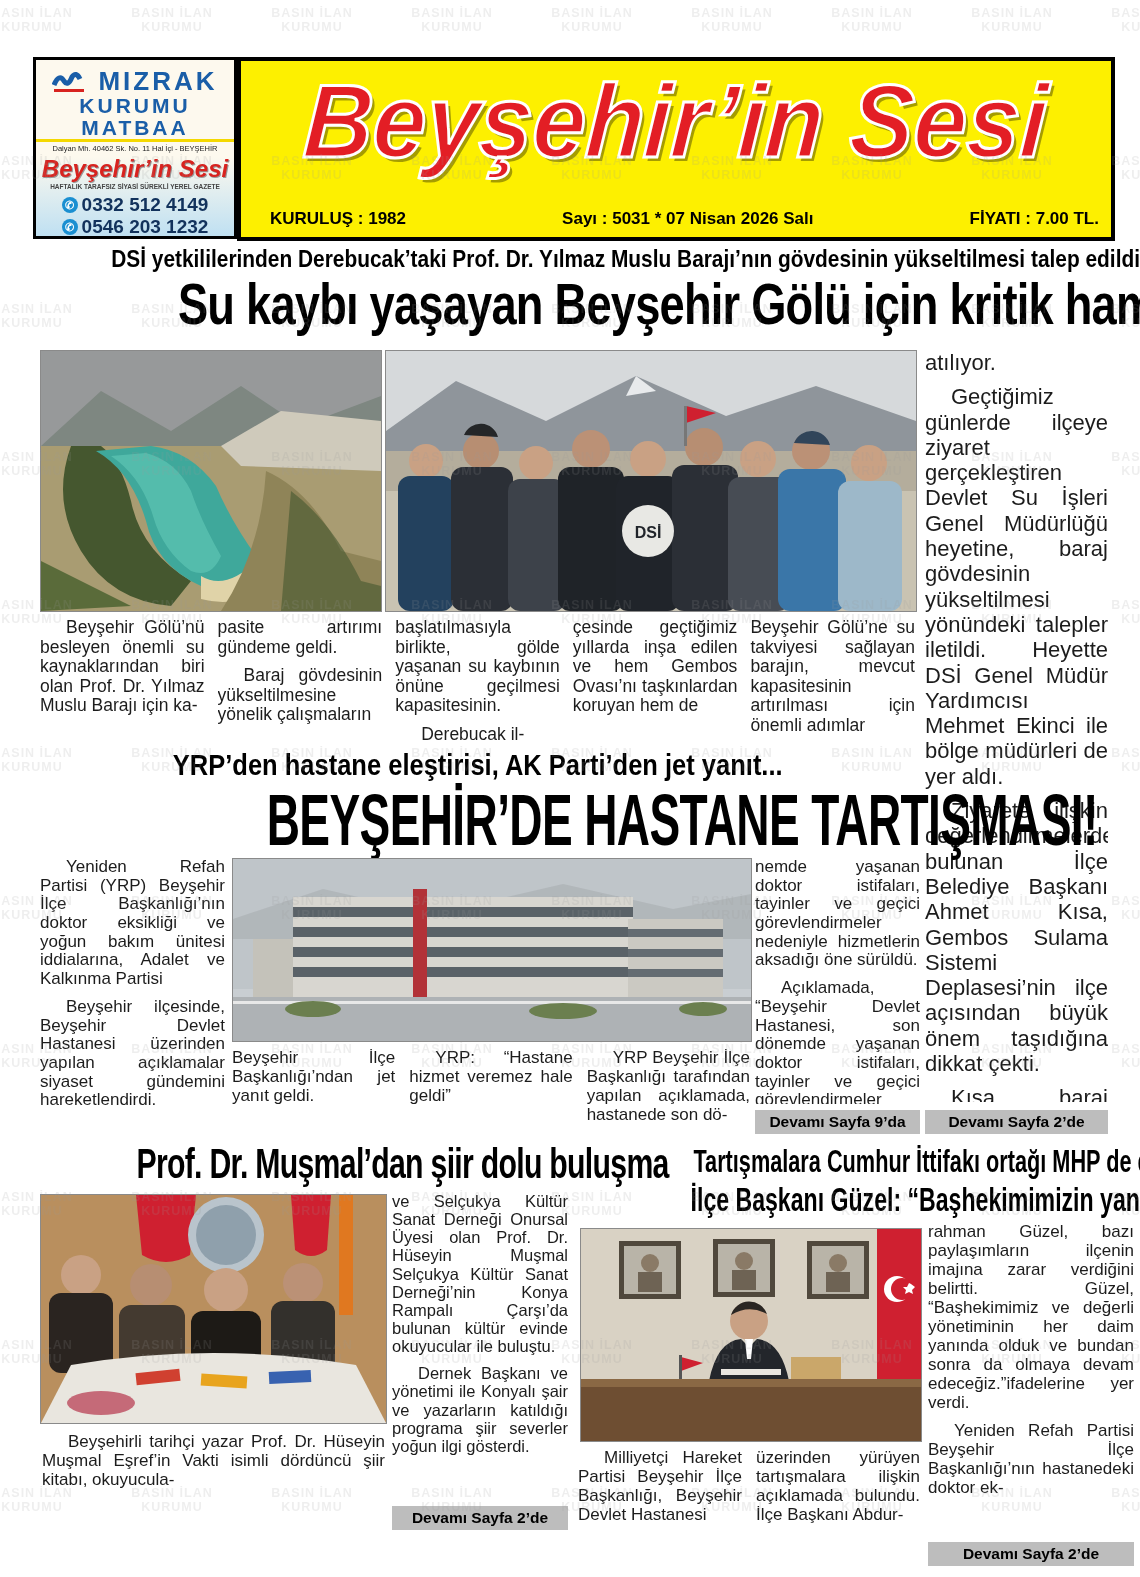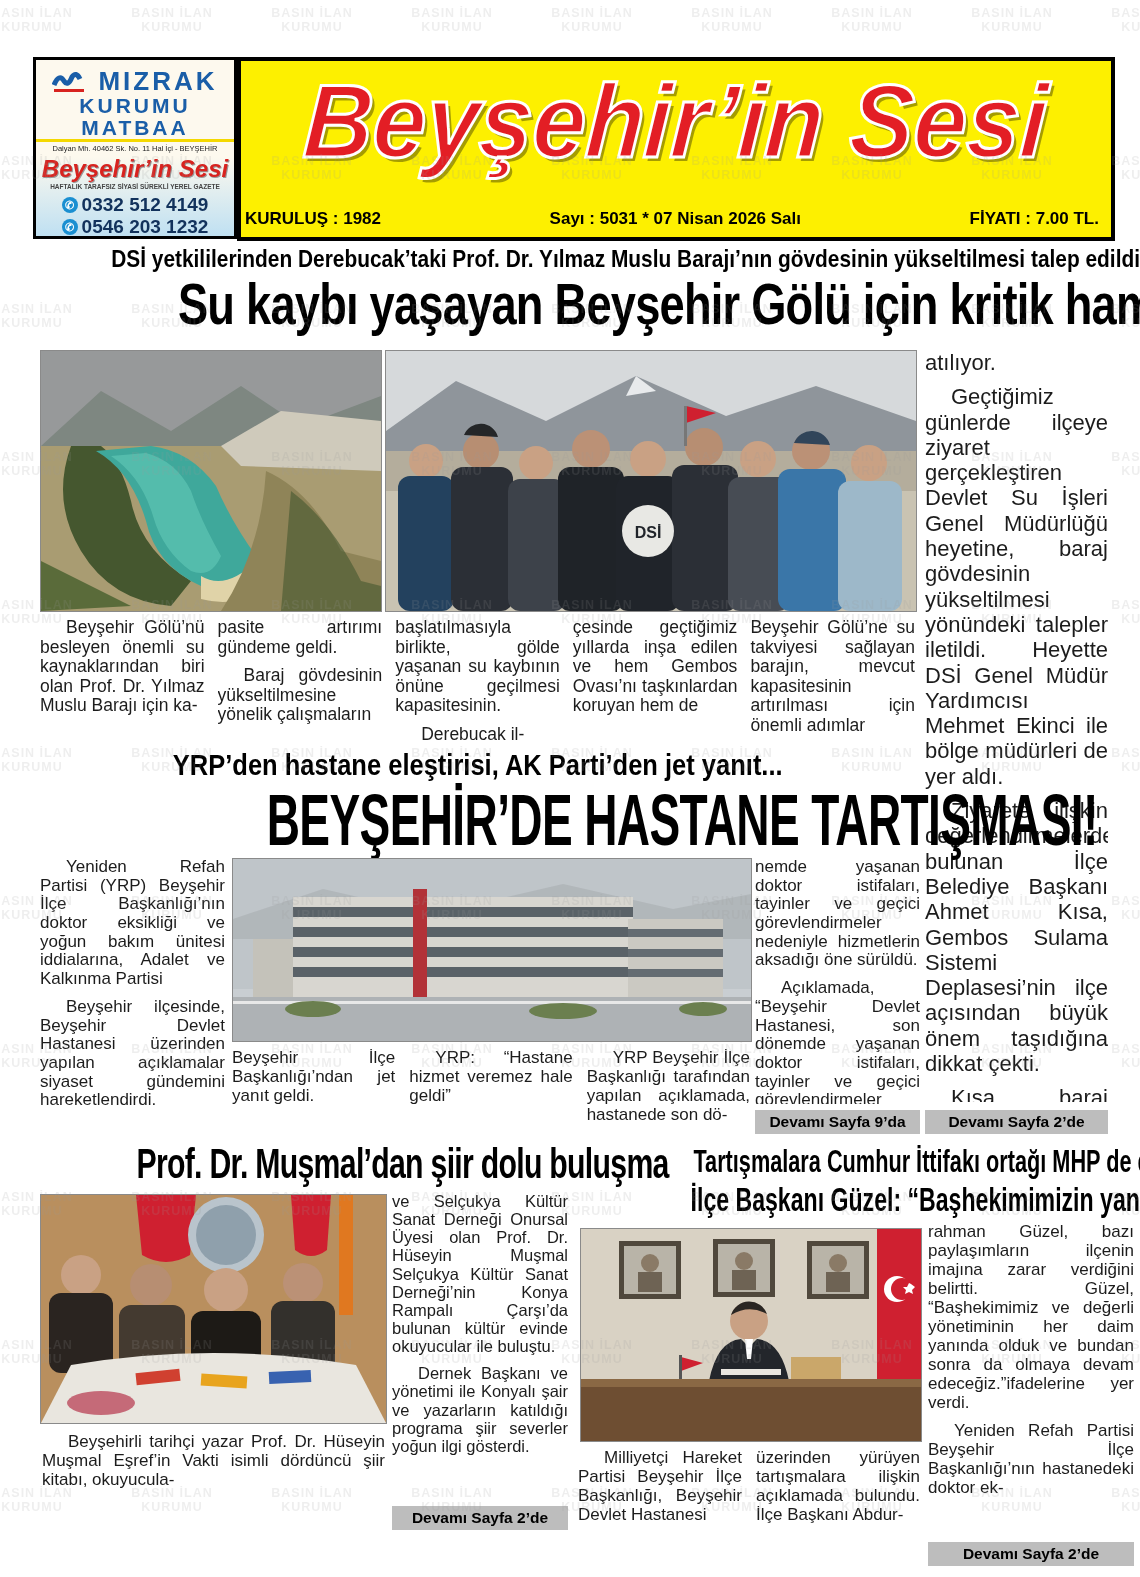--- a/index.html
+++ b/index.html
@@ -17,21 +17,21 @@
   .photo{border:1px solid #8a8a8a;overflow:hidden;background:#ccc}
   
   .mast-left{left:33px;top:57px;width:198px;height:176px;border:3px solid #000;
              background:linear-gradient(#fdf9ee 55%,#bfe0f2);text-align:center;overflow:hidden}
   .mast-right{left:237px;top:57px;width:870px;height:176px;border:4px solid #000;
               background:#fdf000;overflow:hidden}
   .mast-title{margin-top:8px;text-align:center;font-size:104px;font-weight:bold;font-style:italic;
               color:#e31e25;line-height:1;
               -webkit-text-stroke:3px #fff;
               text-shadow:4px 4px 0 rgba(0,0,0,.35)}
-  .mast-row{position:absolute;left:4px;right:12px;bottom:8px;display:flex;
+  .mast-row{position:absolute;left:29px;right:12px;bottom:8px;display:flex;
             justify-content:space-between;font-weight:bold;font-size:17px;color:#000}
   .ml-brand{font-weight:bold;color:#1a5ea8;letter-spacing:3px;line-height:1.05}
   .ml-red{color:#d8231f;font-weight:bold;font-style:italic}
   .phone{display:flex;align-items:center;justify-content:center;gap:4px;
          font-weight:bold;font-size:19px;color:#12325c;line-height:1.15}
   .phone .ic{width:16px;height:16px;border-radius:50%;background:#1a8fd1;color:#fff;
              font-size:11px;line-height:16px;text-align:center;flex:0 0 16px}
   .wm{position:absolute;width:124px;text-align:center;font-weight:bold;font-size:12.5px;
       line-height:1.15;color:#9a9a9a;opacity:.16;letter-spacing:1px;white-space:pre-line;
       pointer-events:none}

